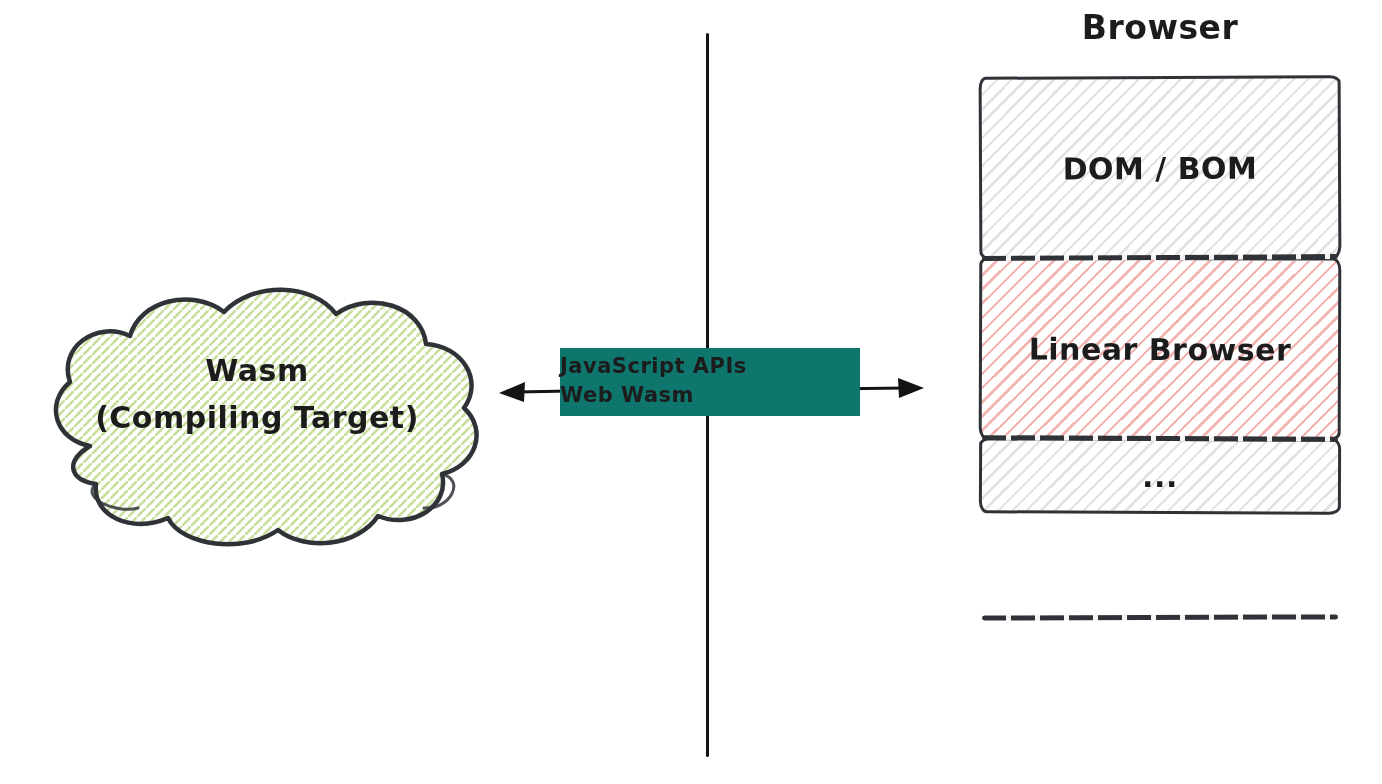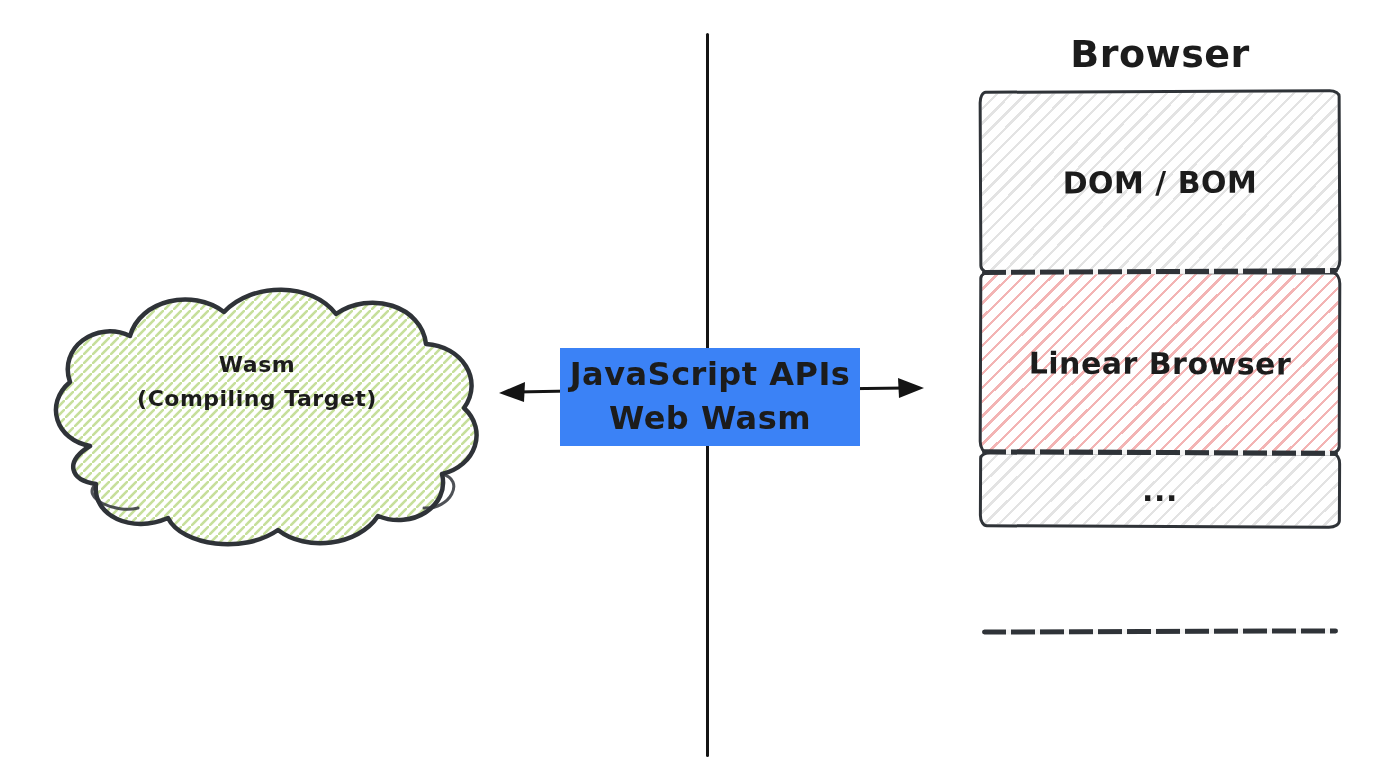--- a/index.html
+++ b/index.html
@@ -27,23 +27,23 @@
     background: #141414;
     border-radius: 2px;
   }
 
   
   .bridge-label {
     position: absolute;
     left: 560px;
     top: 348px;
     width: 300px;
-    text-align: center;
-    background: #3b82f6;
-    font-size: 32px;
+    text-align: left;
+    background: #0f766e;
+    font-size: 21px;
     line-height: 1.38;
     font-weight: 600;
     letter-spacing: 0.5px;
     padding: 4px 0 6px 0;
     z-index: 3;
   }
 
   .arrow-svg {
     position: absolute;
     z-index: 2;
@@ -59,42 +59,42 @@
     width: 474px;
     height: 300px;
   }
   .cloud-wrap svg { position: absolute; left: 0; top: 0; }
   .cloud-text {
     position: absolute;
     left: 0;
     top: 74px;
     width: 100%;
     text-align: center;
-    font-size: 22px;
+    font-size: 30px;
     line-height: 1.55;
     font-weight: 600;
     letter-spacing: 0.5px;
     z-index: 2;
   }
 
   
   .browser-title {
     position: absolute;
     left: 1035px;
-    top: 32px;
+    top: 8px;
     width: 250px;
     text-align: center;
-    font-size: 38px;
+    font-size: 33px;
     font-weight: 700;
     letter-spacing: 0.5px;
   }
   .stack {
     position: absolute;
     left: 979px;
-    top: 90px;
+    top: 76px;
     width: 362px;
   }
   .layer {
     position: relative;
     box-sizing: border-box;
     border: 3px solid #2f3338;
     display: flex;
     align-items: center;
     justify-content: center;
     font-size: 30px;

